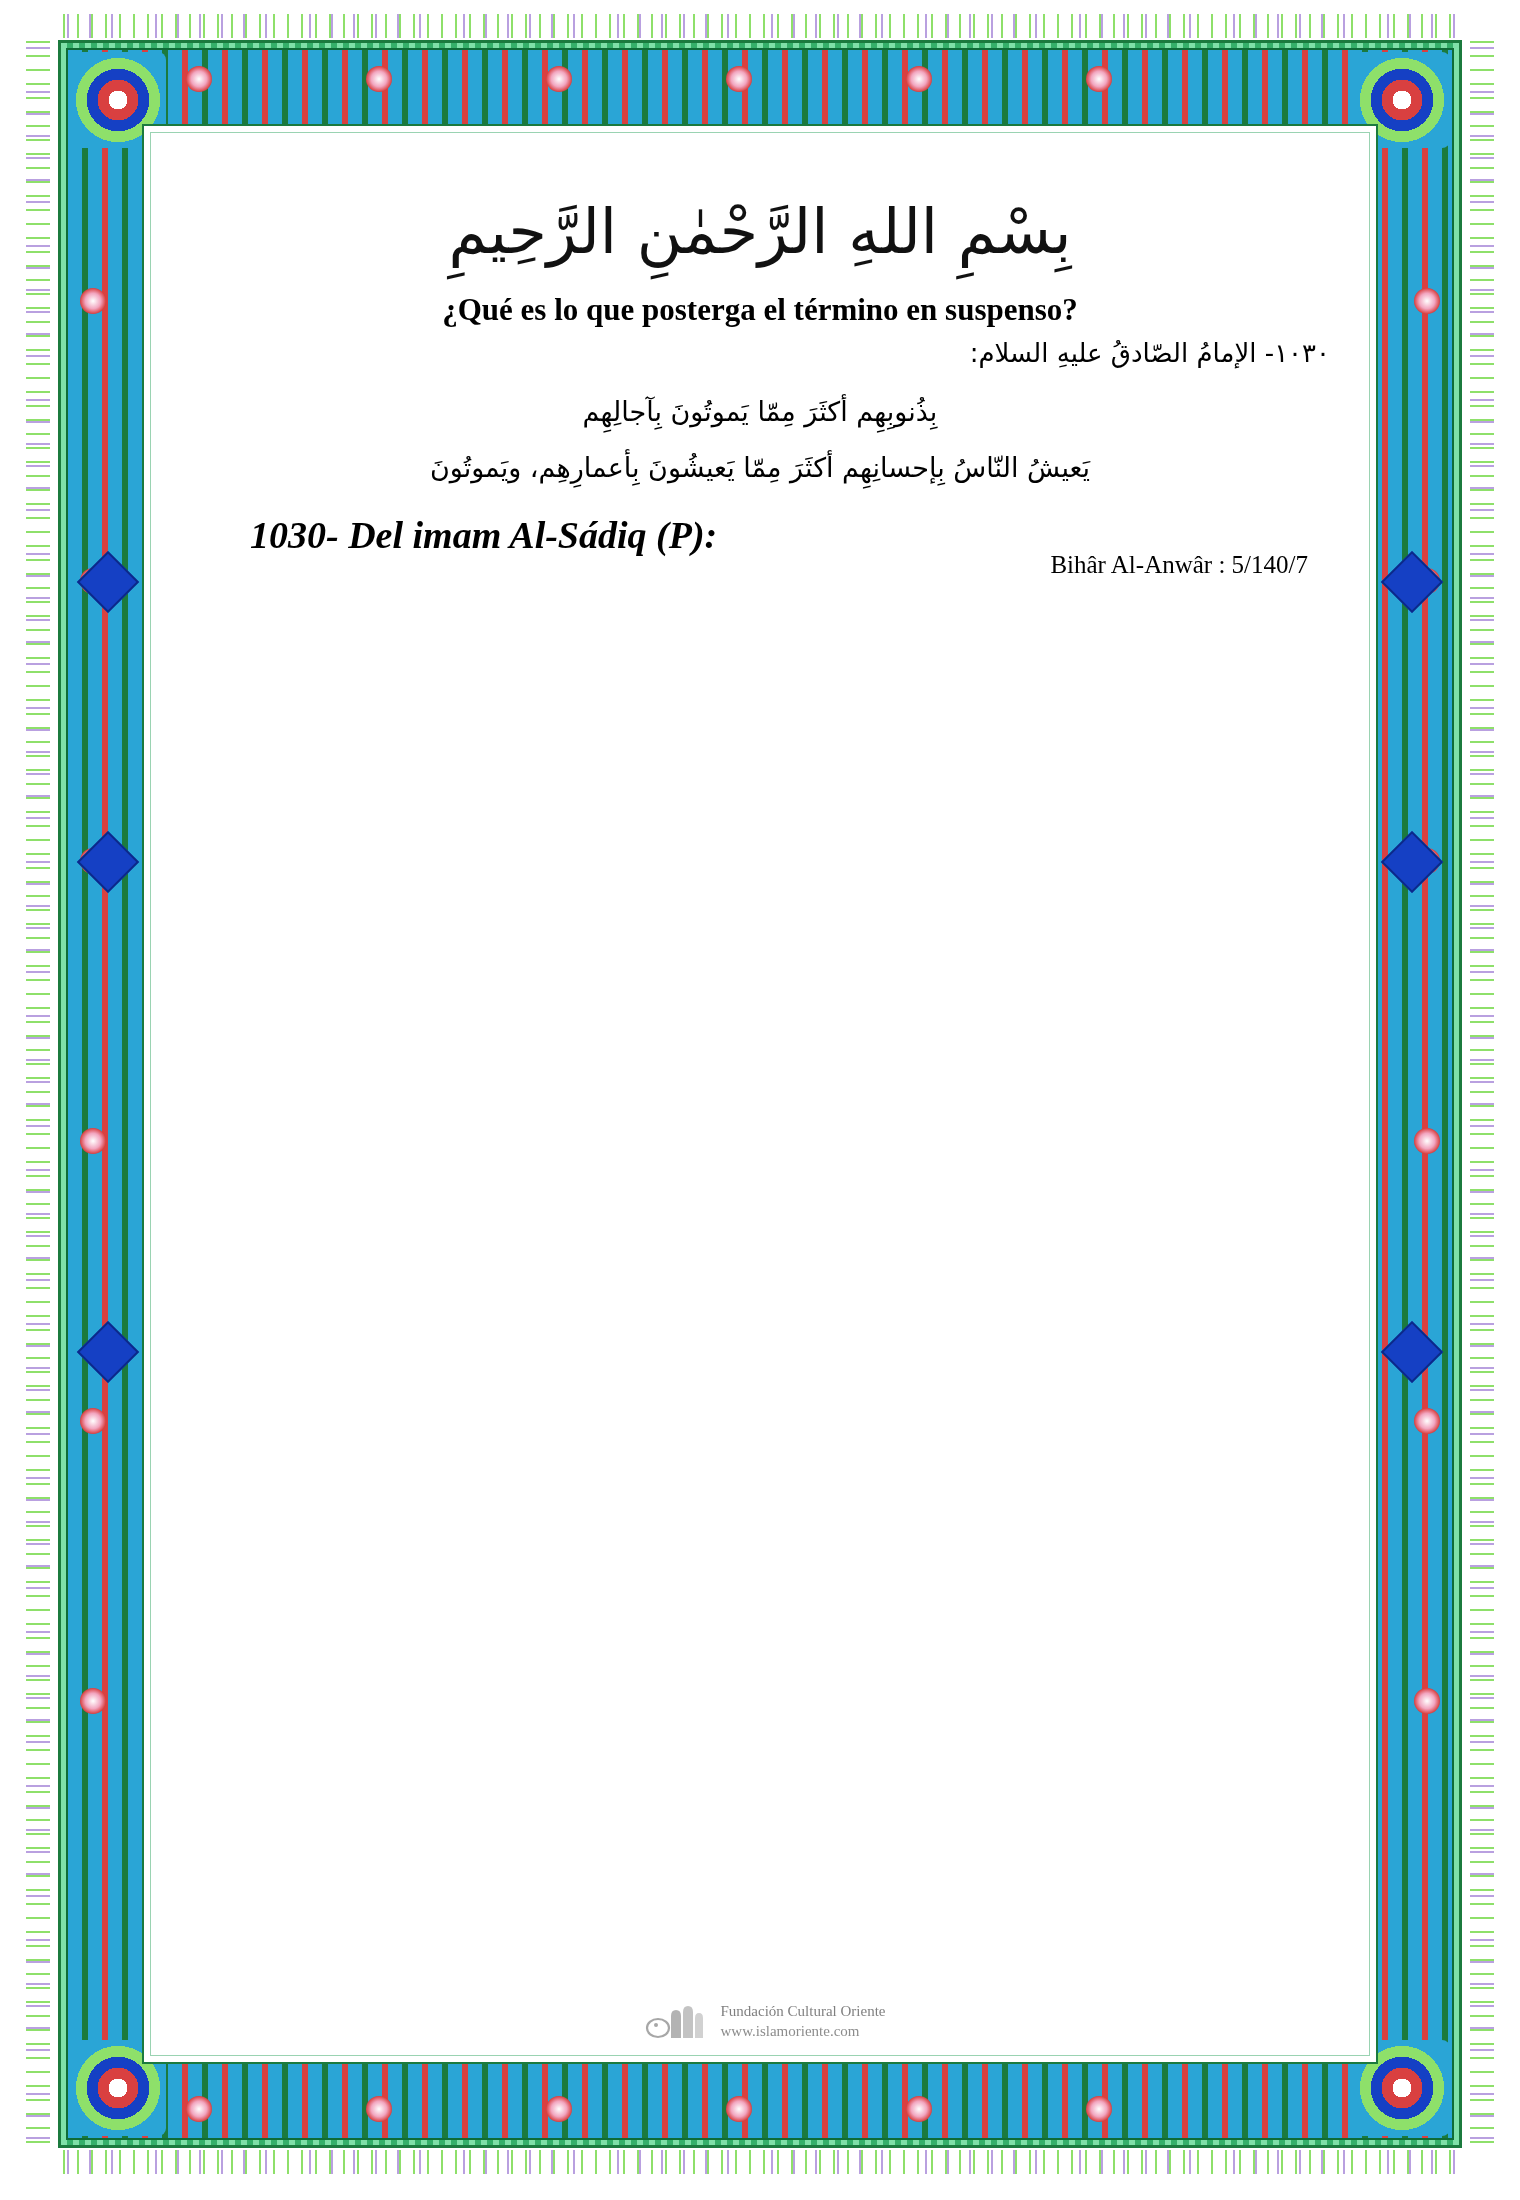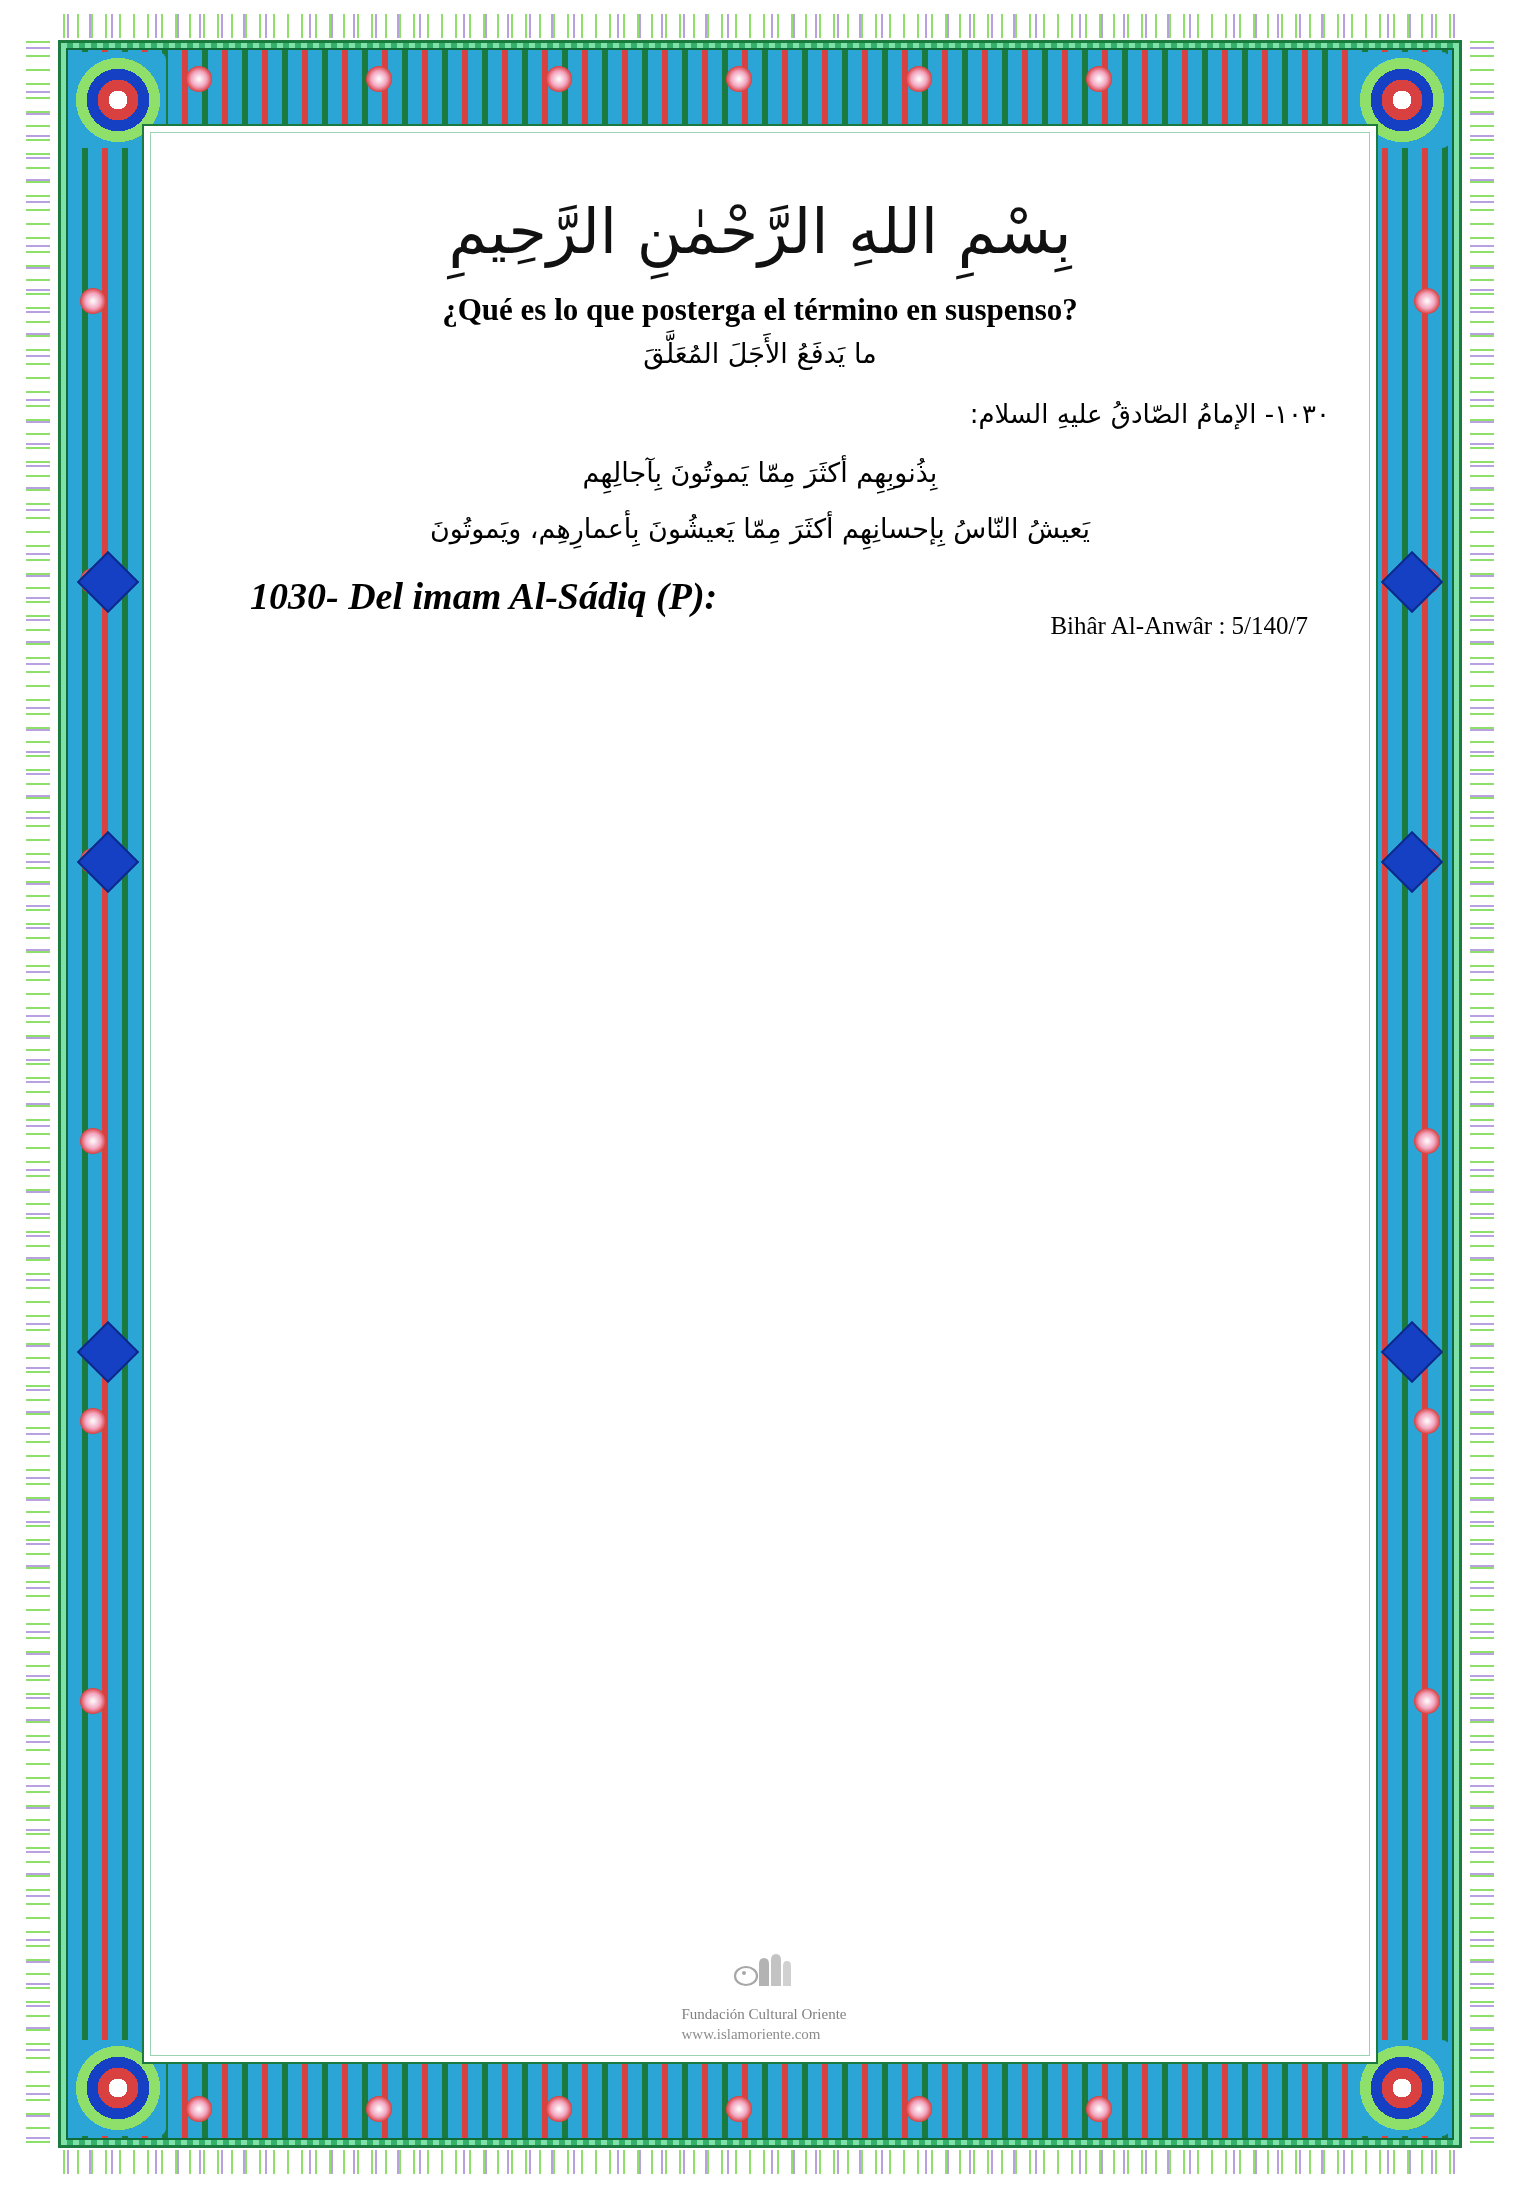--- a/index.html
+++ b/index.html
@@ -251,21 +251,20 @@
   .footer {
     position: absolute;
     left: 8px;
     right: 0;
     bottom: -24px;
     display: flex;
     align-items: center;
     justify-content: center;
     gap: 12px;
     opacity: 0.75;
-    flex-direction: column;
   }
   .footer-logo {
     width: 66px;
     height: 46px;
     position: relative;
   }
   .footer-text {
     font-size: 15px;
     line-height: 1.35;
     color: #555;
@@ -327,21 +326,20 @@
 
   <div class="frame-inner"></div>
   <div class="frame-inner2"></div>
 
   <div class="content">
 
     <div class="basmala">بِسْمِ اللهِ الرَّحْمٰنِ الرَّحِيمِ</div>
 
     <div class="q-title">¿Qué es lo que posterga el término en suspenso?</div>
 
-    <div class="q-title-ar">ما يَدفَعُ الأَجَلَ المُعَلَّقَ</div>
 
     <div class="ar-attrib">١٠٣٠- الإمامُ الصّادقُ عليهِ السلام:</div>
 
     <div class="ar-body">بِذُنوبِهِم أكثَرَ مِمّا يَموتُونَ بِآجالِهِم</div>
 
     <div class="ar-body">يَعيشُ النّاسُ بِإحسانِهِم أكثَرَ مِمّا يَعيشُونَ بِأعمارِهِم، ويَموتُونَ</div>
 
 
     <div class="es-attrib">1030- Del imam Al-Sádiq (P):</div>
 

